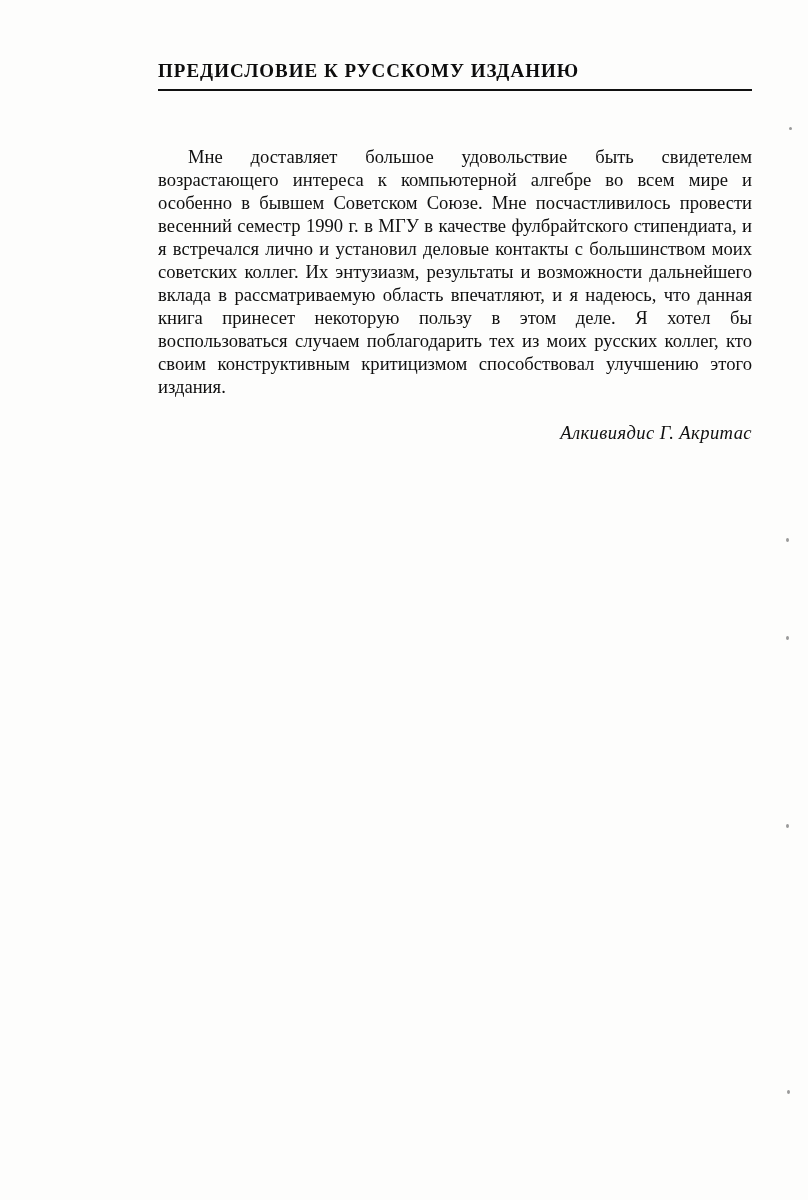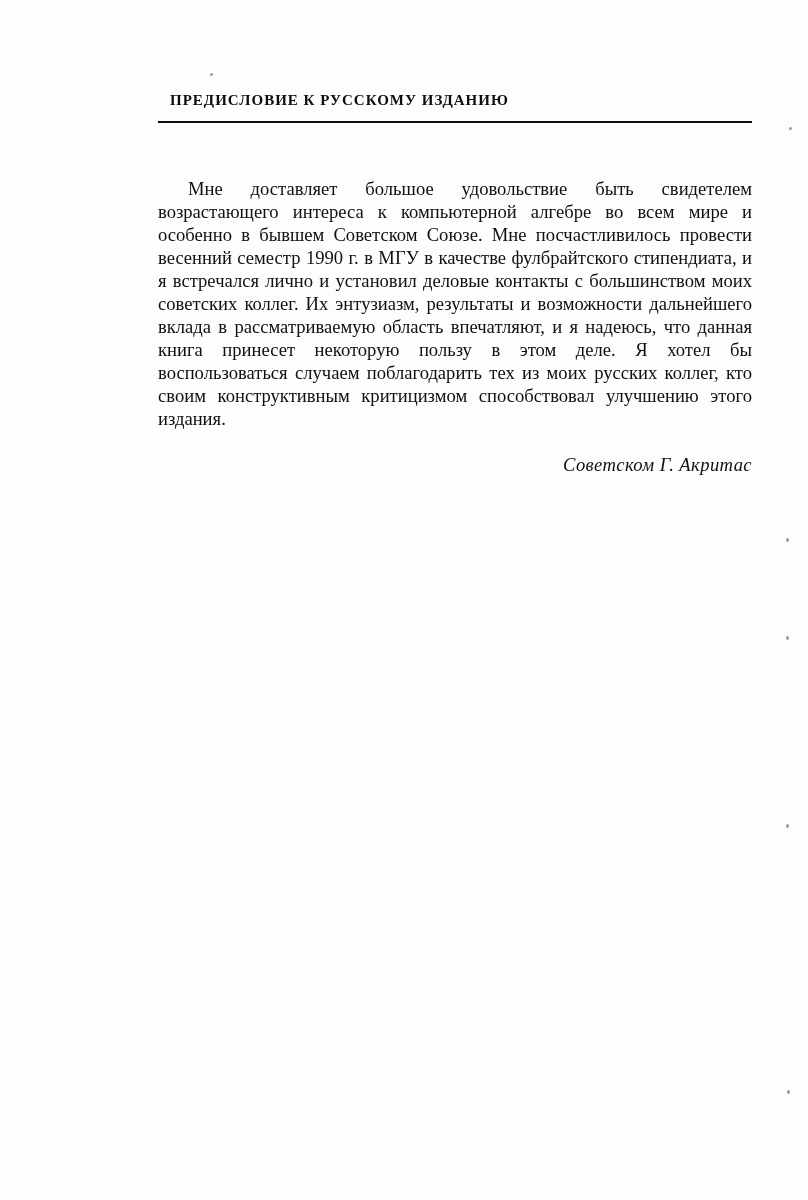--- a/index.html
+++ b/index.html
@@ -37,24 +37,24 @@
   .speck.s6 { left: 787px; top: 1090px; width: 3px; height: 4px; }
 
   .content {
     position: absolute;
     left: 158px;
     top: 0;
     width: 594px;
   }
 
   .doc-title {
-    margin: 12px;
-    padding-top: 80px;
+    margin: 0;
+    padding-top: 60px;
     font-family: "Liberation Serif", serif;
-    font-size: 15px;
+    font-size: 19px;
     font-weight: bold;
     letter-spacing: 1.0px;
     color: #0d0d0d;
     white-space: nowrap;
   }
 
   .title-rule {
     margin-top: 7px;
     width: 594px;
     height: 0;
@@ -96,16 +96,16 @@
   <span class="speck s6"></span>
 
   <div class="content">
 
     <h1 class="doc-title">ПРЕДИСЛОВИЕ К РУССКОМУ ИЗДАНИЮ</h1>
 
     <div class="title-rule"></div>
 
     <p class="body-text">Мне доставляет большое удовольствие быть свидетелем возрастающего интереса к компьютерной алгебре во всем мире и особенно в бывшем Советском Союзе. Мне посчастливилось провести весенний семестр 1990 г. в МГУ в качестве фулбрайтского стипендиата, и я встречался лично и установил деловые контакты с большинством моих советских коллег. Их энтузиазм, результаты и возможности дальнейшего вклада в рассматриваемую область впечатляют, и я надеюсь, что данная книга принесет некоторую пользу в этом деле. Я хотел бы воспользоваться случаем поблагодарить тех из моих русских коллег, кто своим конструктивным критицизмом способствовал улучшению этого издания.</p>
 
-    <p class="signature">Советском Г. Акритас</p>
+    <p class="signature">Алкивиядис Г. Акритас</p>
 
   </div>
 </div>
 
 </body></html>

